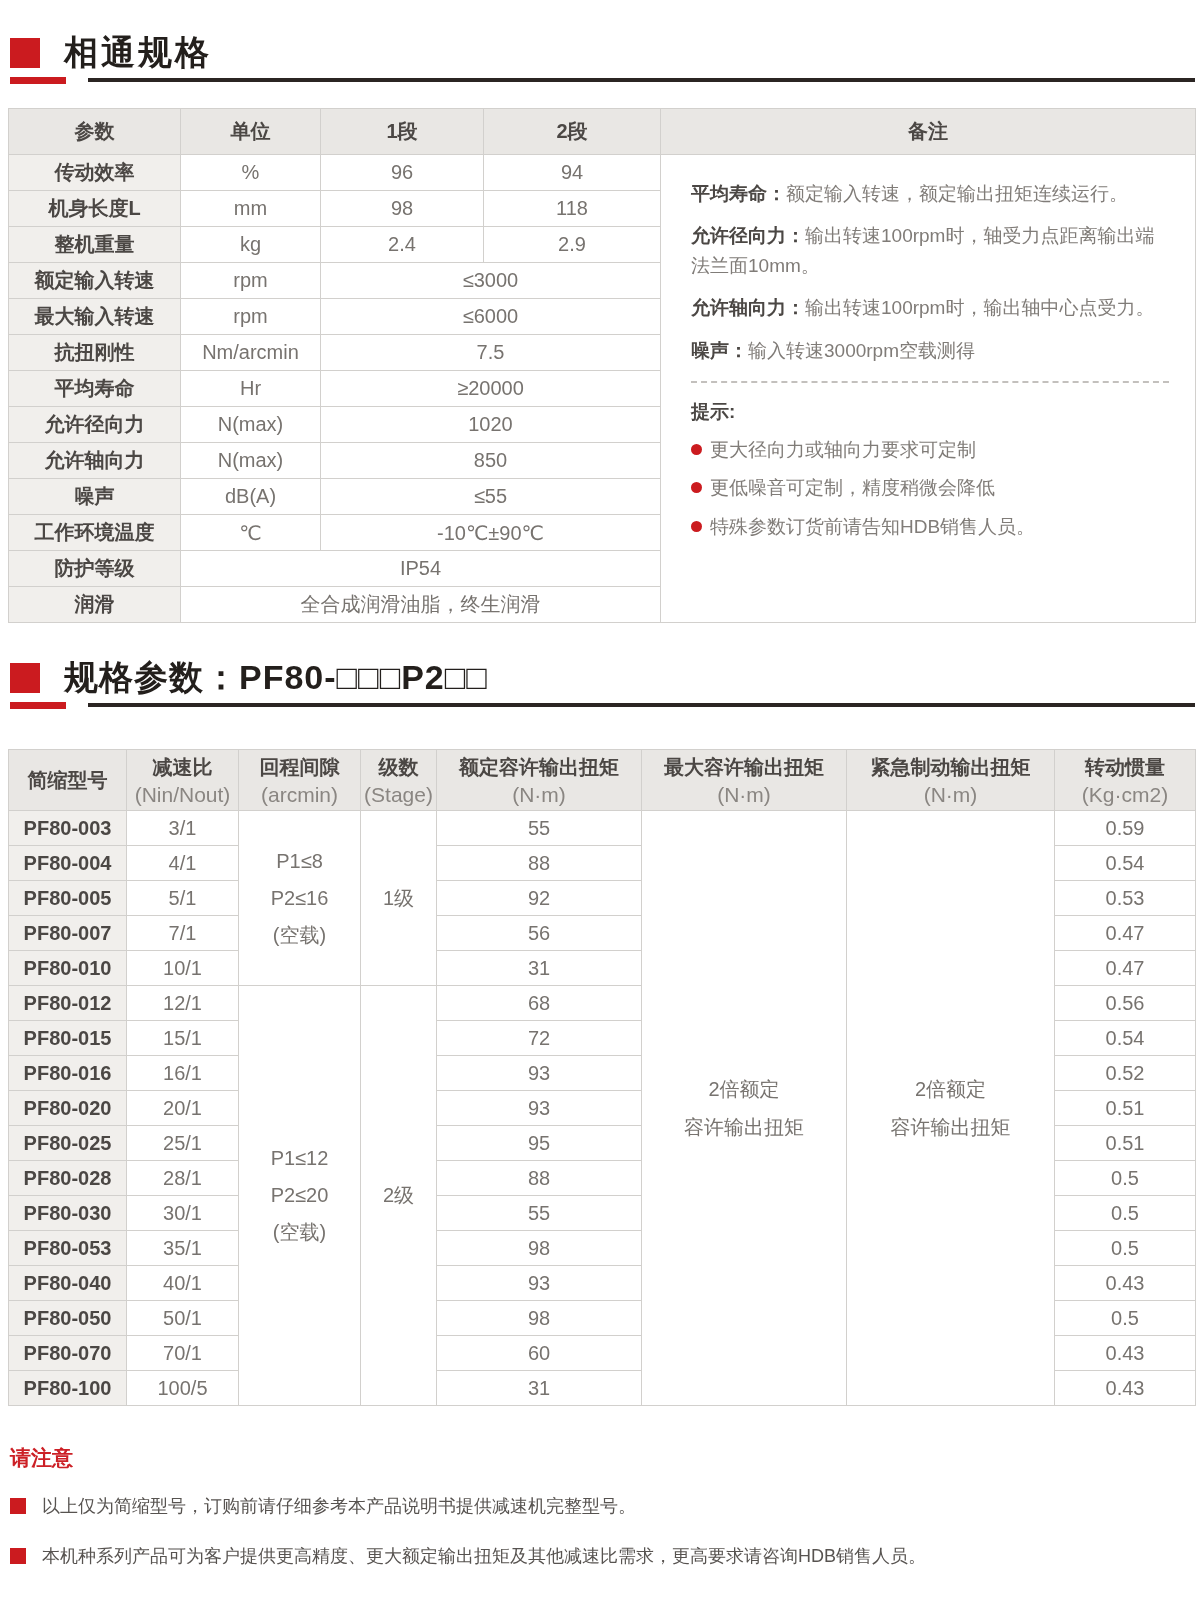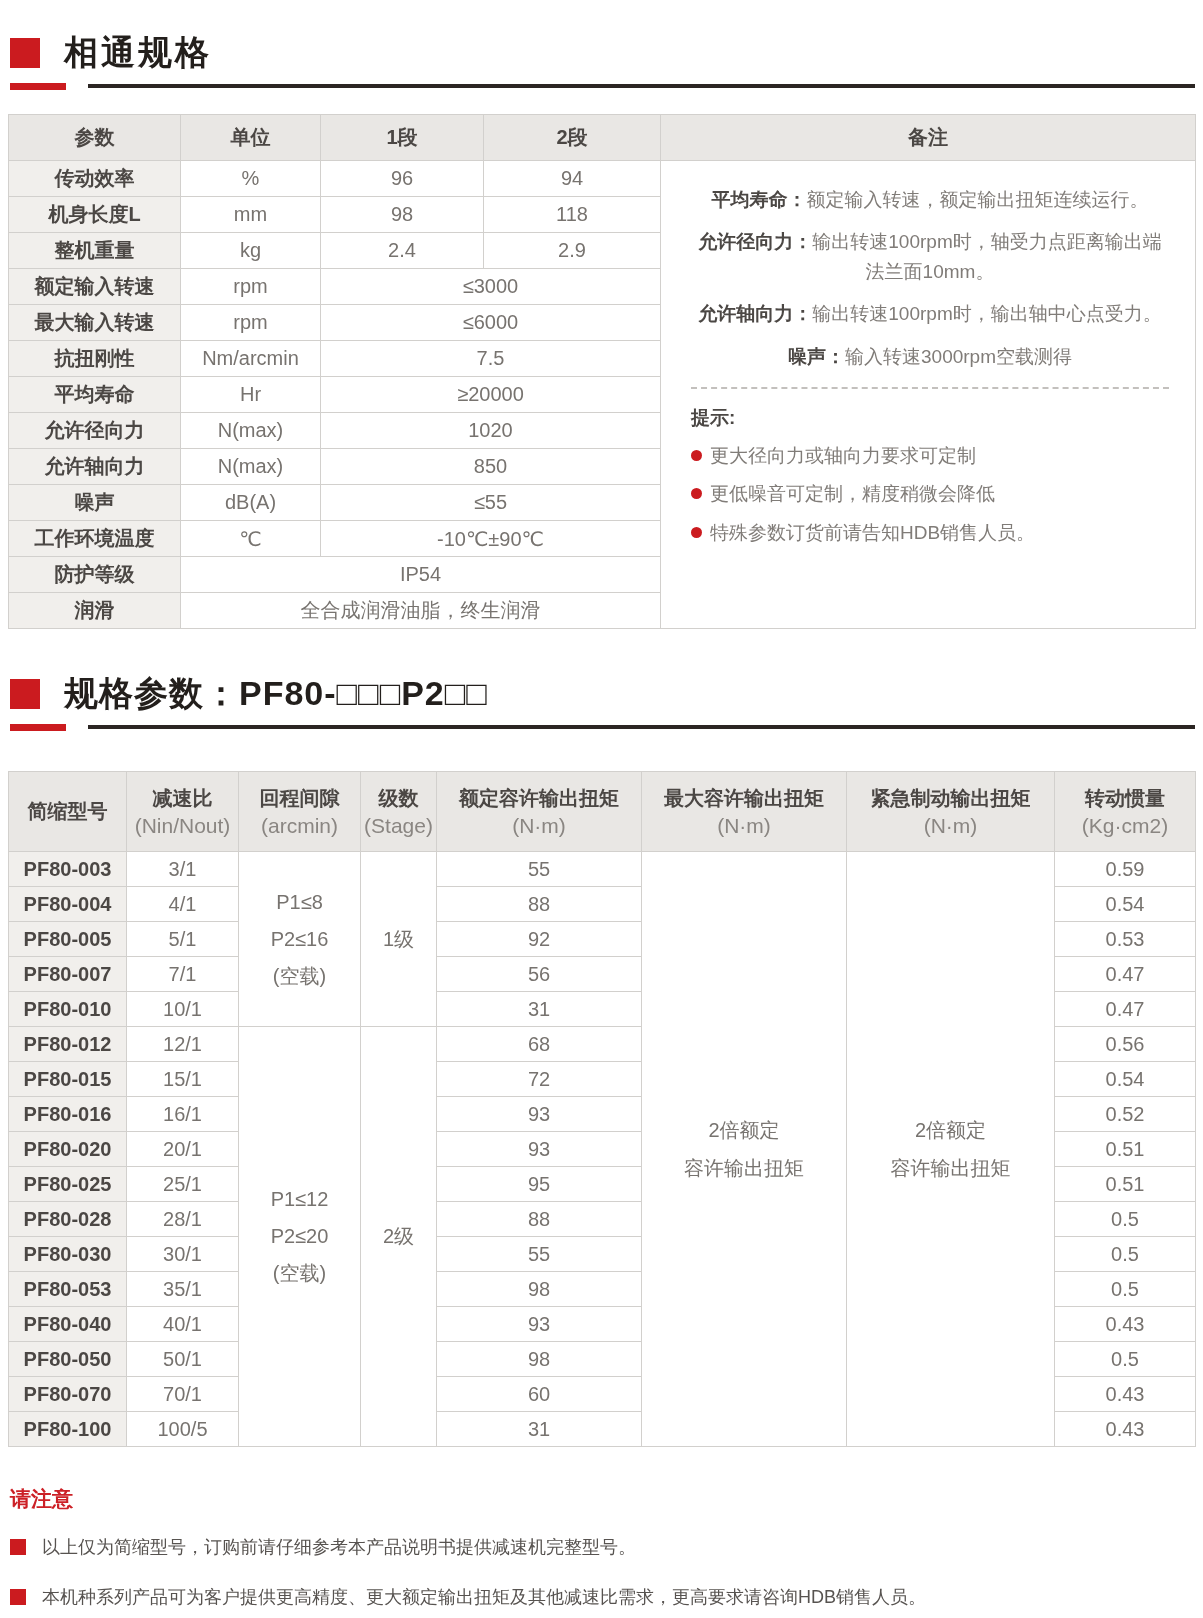--- a/index.html
+++ b/index.html
@@ -13,52 +13,52 @@
   }
   *{box-sizing:border-box;margin:0;padding:0;}
   body{
     width:1203px;height:1618px;background:#ffffff;
     font-family:"Liberation Sans","DejaVu Sans",sans-serif;
     color:var(--cell-text);
   }
   .page{padding:30px 8px 0 8px;}
 
   
-  .sec{position:relative;padding-bottom:12px;margin-bottom:0;}
+  .sec{position:relative;padding-bottom:6px;margin-bottom:0;}
   .sec .row{display:flex;align-items:center;}
   .sec .sq{width:30px;height:30px;background:var(--red);flex:0 0 auto;margin-left:2px;}
   .sec .t{font-size:34px;font-weight:bold;color:var(--ink);margin-left:24px;letter-spacing:3px;white-space:nowrap;}
   .sec .underline{position:absolute;left:80px;right:0;bottom:0;height:4px;background:#2b2523;}
   .sec .redbar{position:absolute;left:2px;bottom:-2px;width:56px;height:7px;background:var(--red);}
 
   
   table{border-collapse:collapse;table-layout:fixed;width:1187px;}
   td{border:1px solid var(--border);text-align:center;vertical-align:middle;
      font-size:20px;color:var(--cell-text);overflow:hidden;}
   tr.hd td{background:var(--hd-bg);font-weight:bold;color:var(--hd-text);}
   td.lbl{background:var(--lbl-bg);font-weight:bold;color:var(--hd-text);}
 
   
   .t1{margin-top:26px;}
   .t1 tr{height:36px;}
   .t1 tr.hd{height:46px;}
   .t1 td.remarks{background:#fff;text-align:left;vertical-align:top;
       padding:24px 26px 0 30px;font-size:19px;line-height:1.55;color:#807c78;}
-  .rm{margin-bottom:13px;text-align:center;}
+  .rm{margin-bottom:13px;}
   .rm b{color:var(--hd-text);font-size:19px;}
   .dash{border-top:2px dashed #c3c0bd;margin:16px 0 14px 0;}
   .tips-title{font-weight:bold;color:var(--hd-text);margin-bottom:8px;}
   .tip{display:flex;align-items:center;margin-bottom:9px;}
   .tip .dot{width:11px;height:11px;border-radius:50%;background:var(--red);
       flex:0 0 auto;margin-right:8px;}
 
   
   .t2{margin-top:42px;}
   .t2 tr{height:35px;}
-  .t2 tr.hd{height:80px;}
+  .t2 tr.hd{height:61px;}
   .t2 tr.hd .sub{display:block;font-weight:normal;font-size:21px;color:#8a8682;margin-top:2px;}
   .t2 td.grp span{display:block;line-height:1.85;}
   .t2 td.merged span{display:block;line-height:1.9;}
 
   
   .notice{margin-top:38px;padding-left:2px;}
   .notice .nt{color:#cc2026;font-size:21px;font-weight:bold;margin-bottom:22px;}
   .nitem{display:flex;align-items:center;margin-bottom:26px;font-size:18px;color:#575350;}
   .nitem .nsq{width:16px;height:16px;background:var(--red);flex:0 0 auto;margin-right:16px;}
 </style>
@@ -174,21 +174,21 @@
           <td class="lbl">防护等级</td>
           <td colspan="3">IP54</td>
         </tr>
     <tr>
           <td class="lbl">润滑</td>
           <td colspan="3">全合成润滑油脂，终生润滑</td>
         </tr>
   </tbody>
     </table>
 
-  <div class="sec" style="margin-top:42px;">
+  <div class="sec" style="margin-top:32px;">
     <div class="row">
       <div class="sq"></div>
       <div class="t" style="letter-spacing:1px;">规格参数：PF80-□□□P2□□</div>
     </div>
     <div class="underline"></div>
     <div class="redbar"></div>
   </div>
 
   <table class="t2">
     <colgroup>

